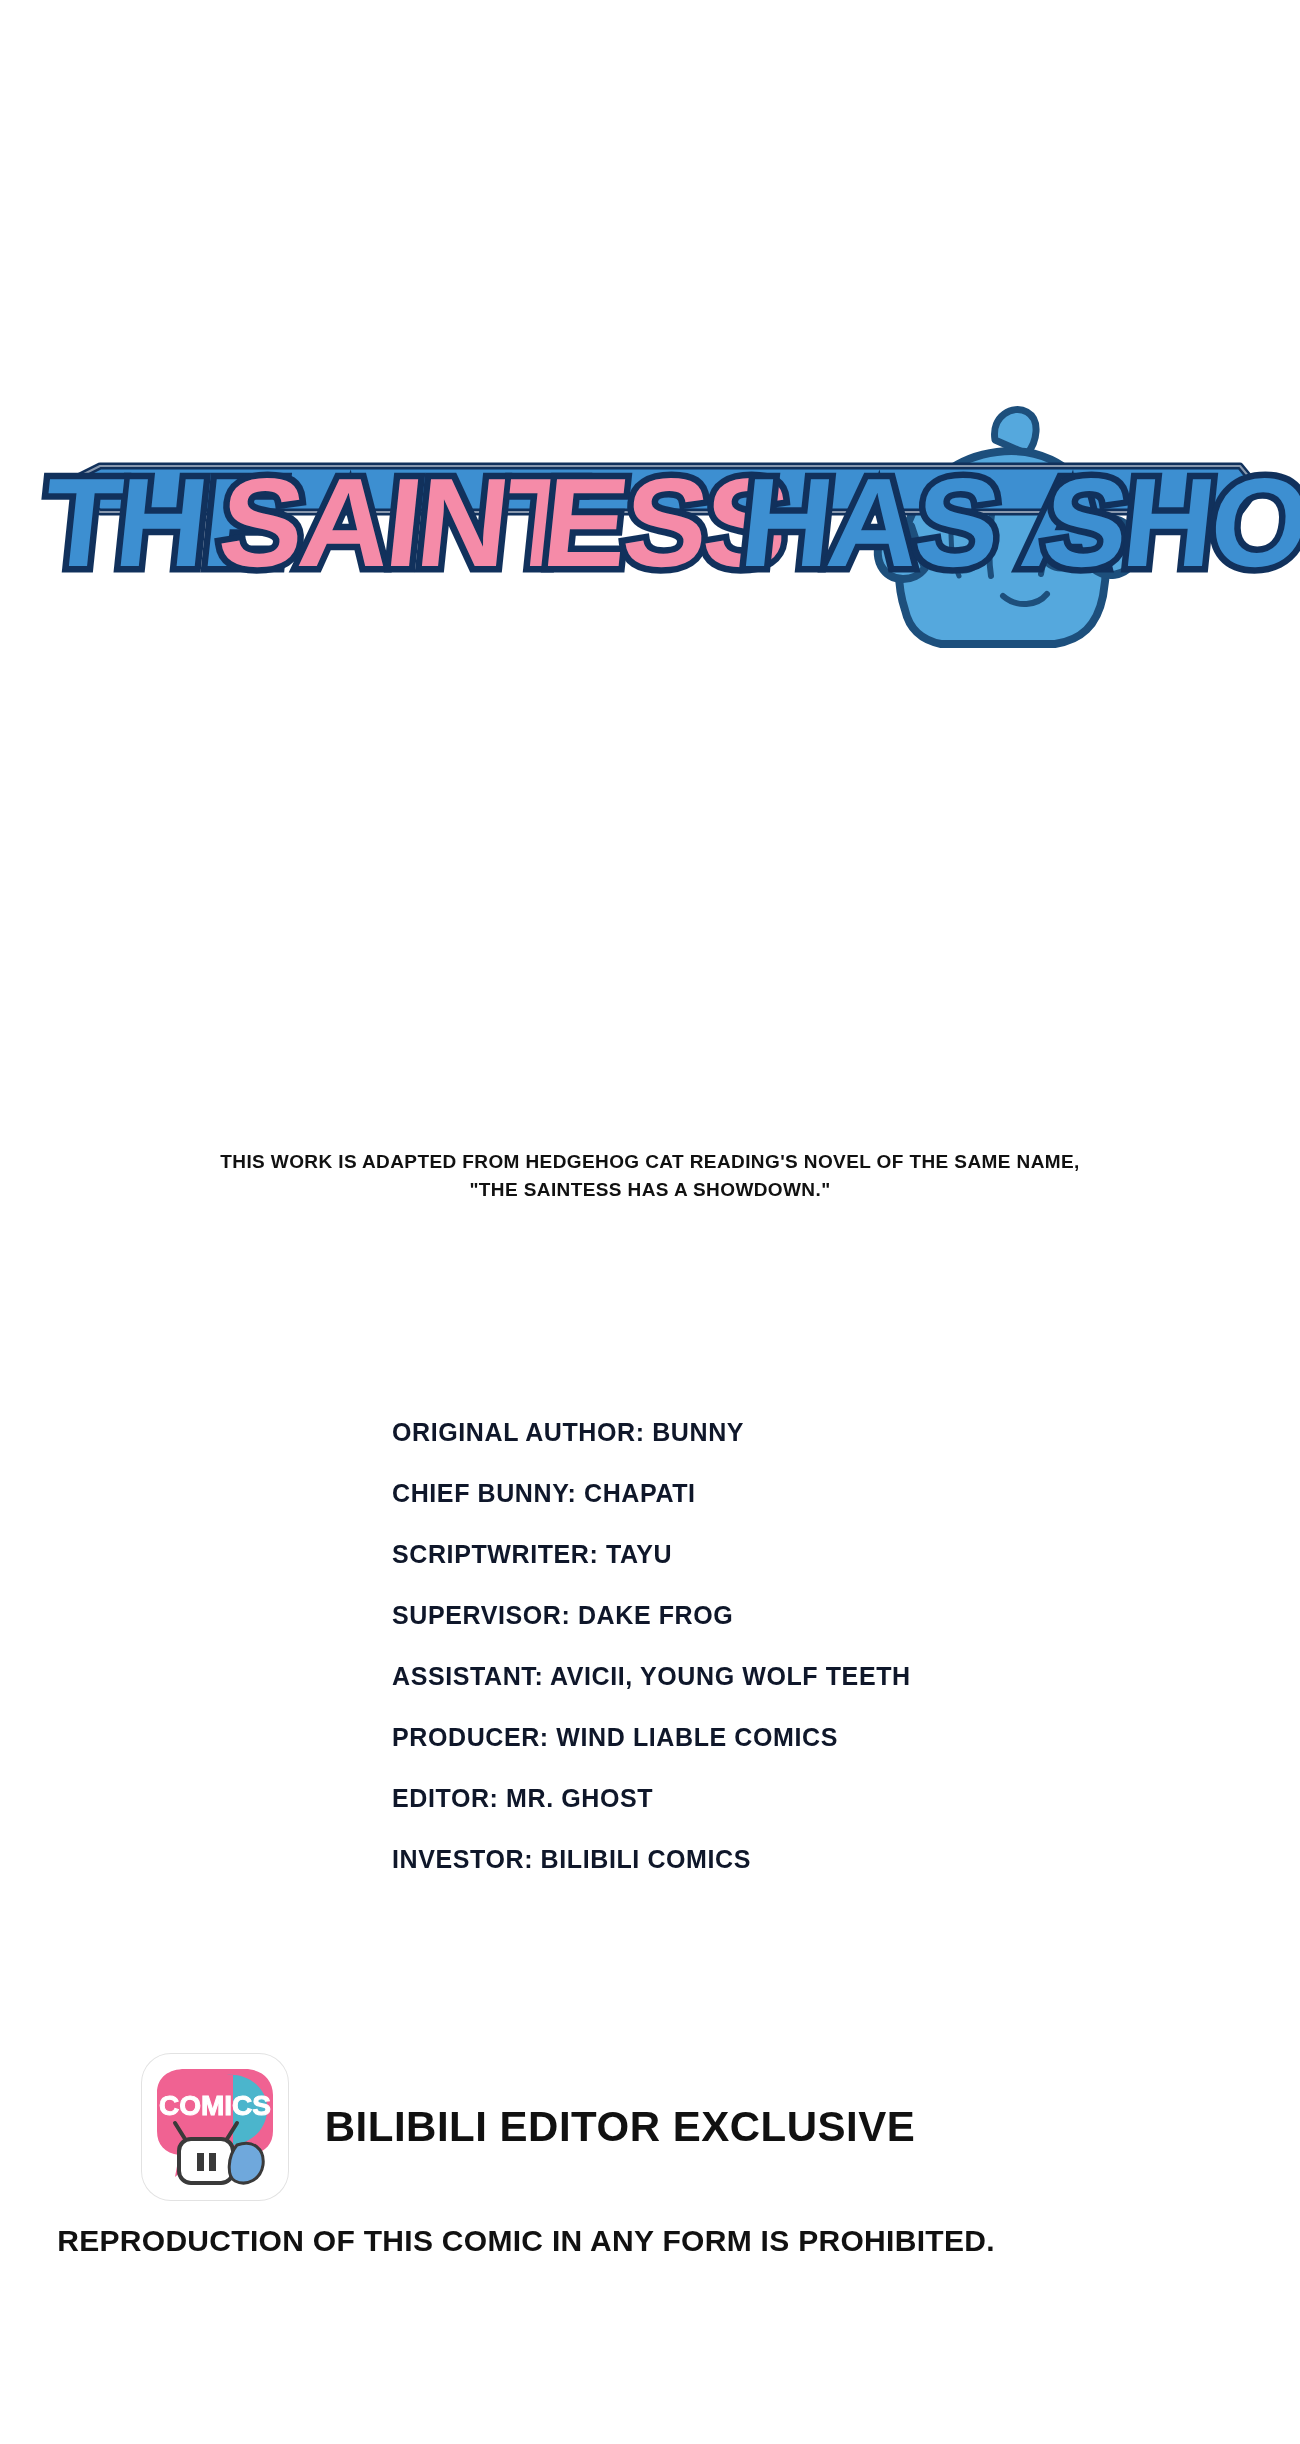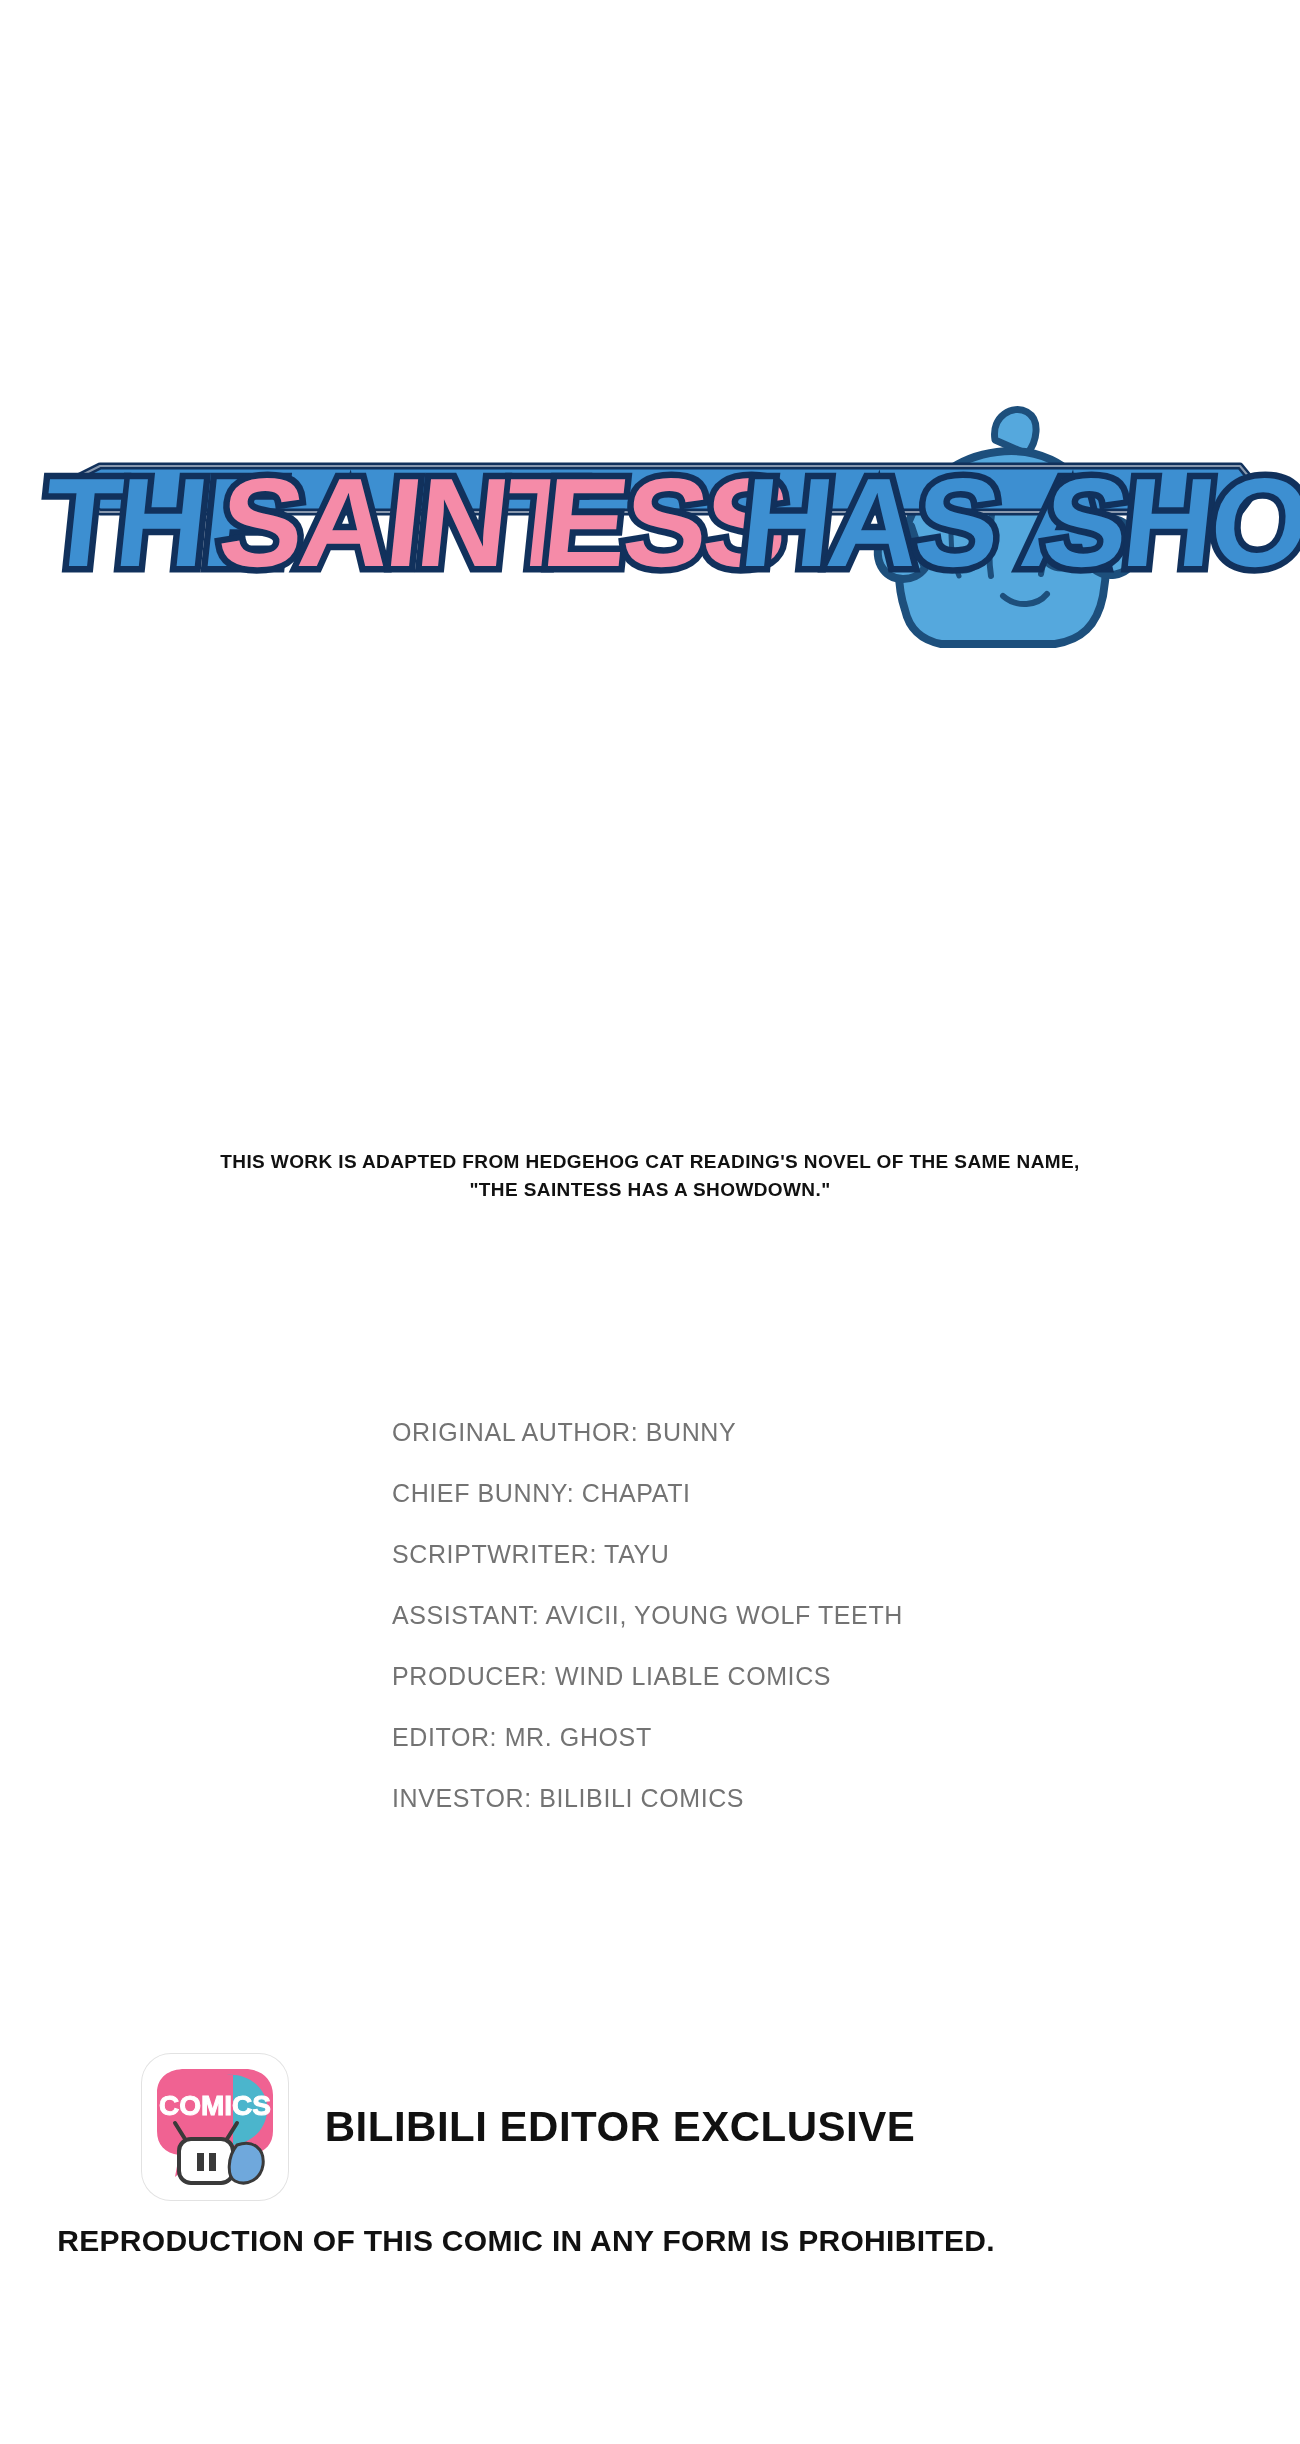--- a/index.html
+++ b/index.html
@@ -67,23 +67,23 @@
 
   
   .credits {
     position: absolute;
     left: 392px;
     top: 1420px;
     width: 700px;
   }
   .credit-line {
     font-size: 25px;
-    font-weight: normal;
+    font-weight: bold;
     letter-spacing: 0.6px;
-    color: #737373;
+    color: #0f172a;
     line-height: 1.0;
     margin-bottom: 36px;
     white-space: nowrap;
   }
 
   
   .brand-row {
     position: absolute;
     left: 0;
     top: 2062px;
@@ -183,20 +183,21 @@
 
   <div class="adapt-note">
     <div>THIS WORK IS ADAPTED FROM HEDGEHOG CAT READING'S NOVEL OF THE SAME NAME,</div>
     <div>"THE SAINTESS HAS A SHOWDOWN."</div>
   </div>
 
   <div class="credits">
     <div class="credit-line">ORIGINAL AUTHOR: BUNNY</div>
     <div class="credit-line">CHIEF BUNNY: CHAPATI</div>
     <div class="credit-line">SCRIPTWRITER: TAYU</div>
+    <div class="credit-line">SUPERVISOR: DAKE FROG</div>
     <div class="credit-line">ASSISTANT: AVICII, YOUNG WOLF TEETH</div>
     <div class="credit-line">PRODUCER: WIND LIABLE COMICS</div>
     <div class="credit-line">EDITOR: MR. GHOST</div>
     <div class="credit-line">INVESTOR: BILIBILI COMICS</div>
   </div>
 
   <div class="brand-row">
     <div class="brand-logo">
       <svg width="148" height="148" viewBox="0 0 148 148" xmlns="http://www.w3.org/2000/svg">
         <rect x="0" y="0" width="148" height="148" rx="30" fill="#ffffff" stroke="#e2e2e2" stroke-width="2"></rect>

